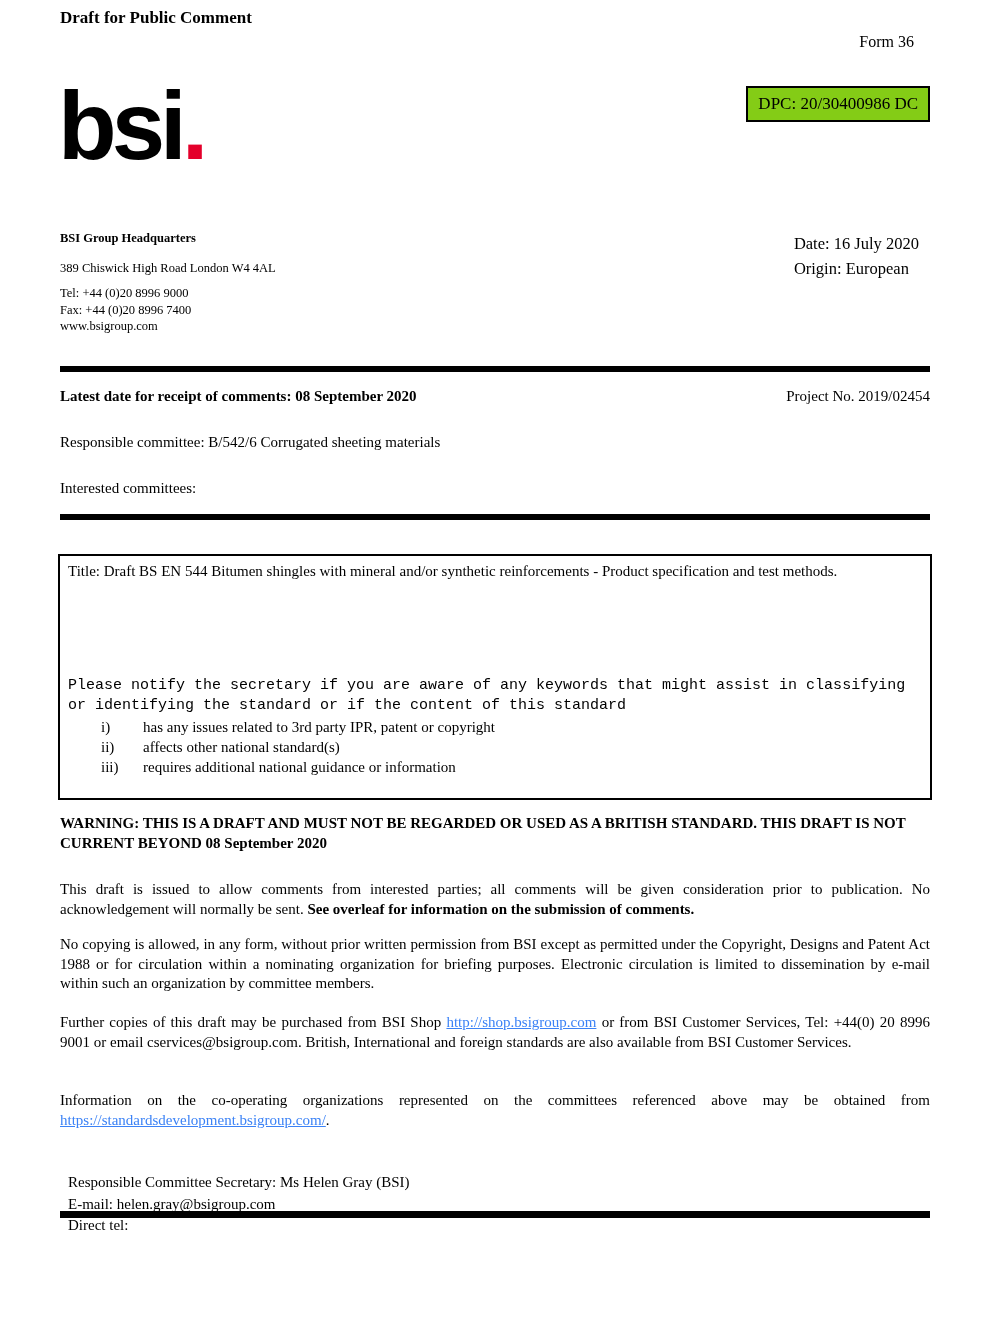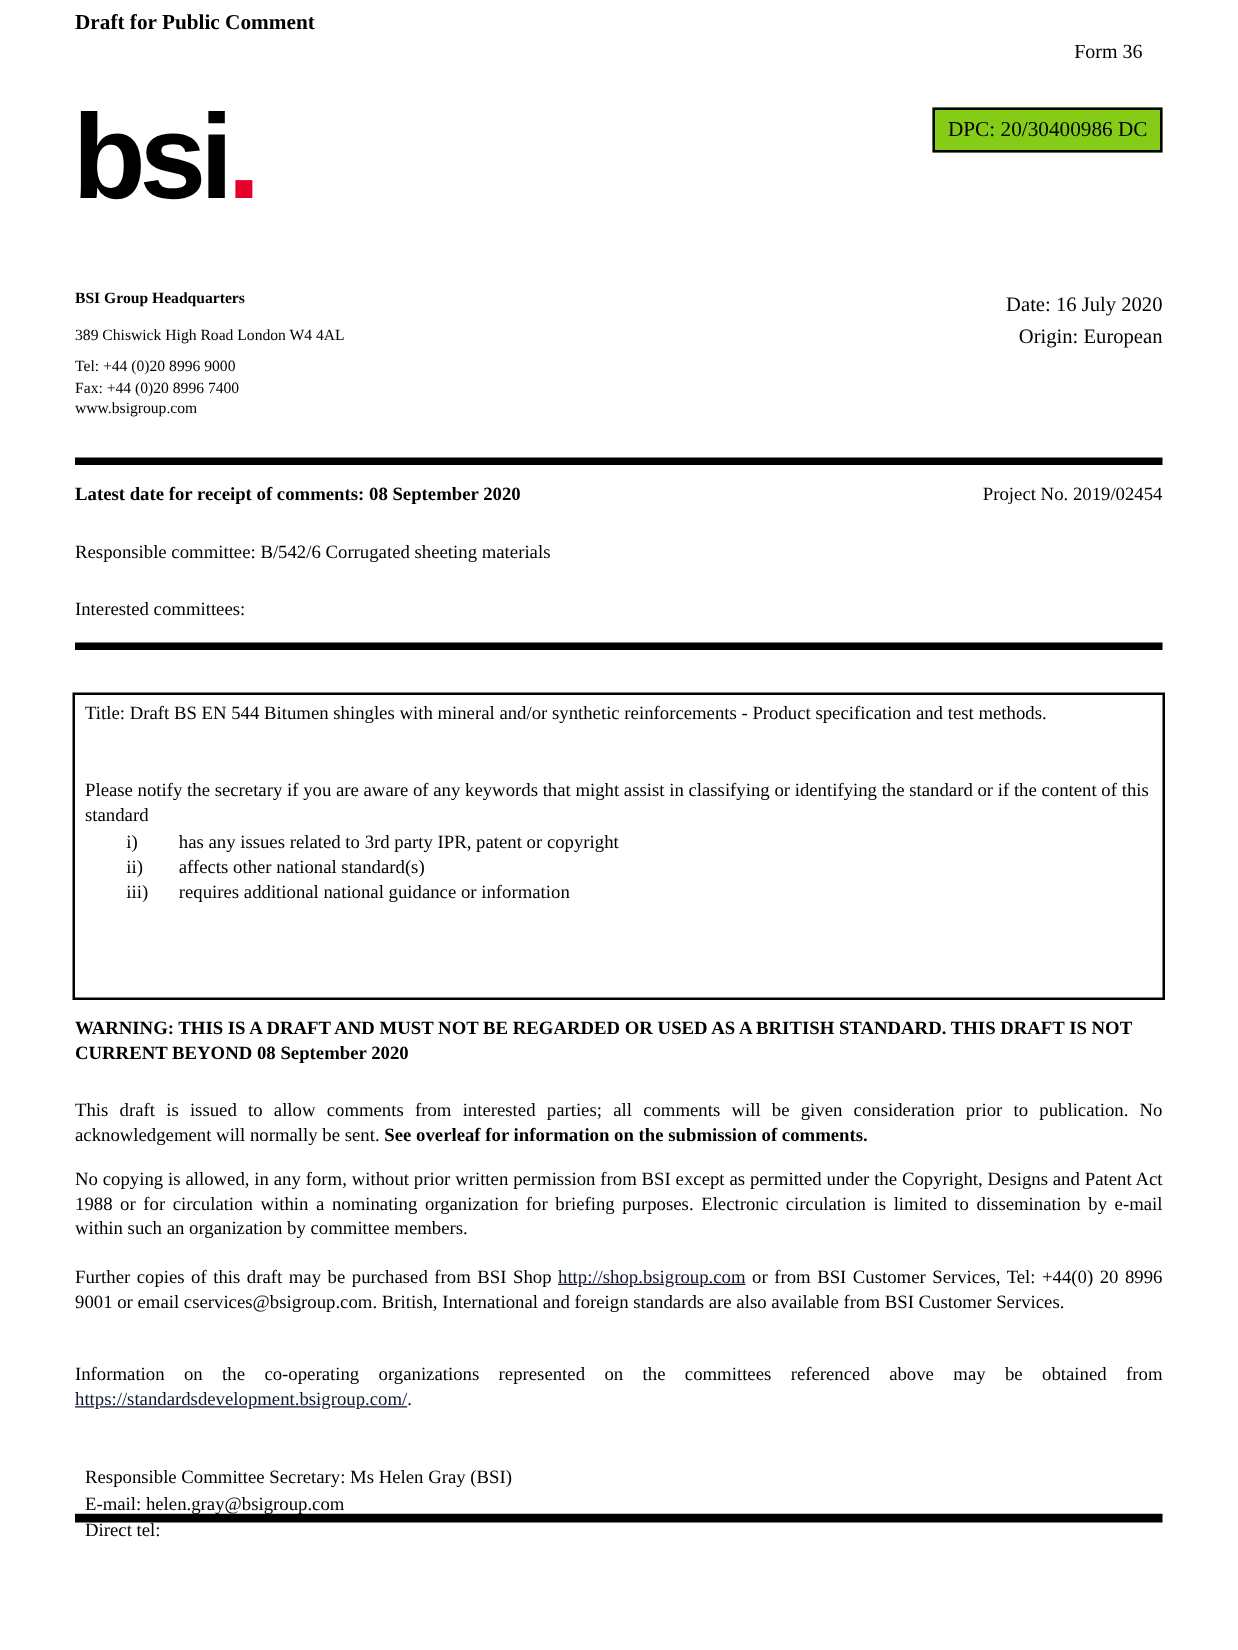--- a/index.html
+++ b/index.html
@@ -33,59 +33,59 @@
     letter-spacing: -5px;
     line-height: 1.05;
     color: #000;
   }
   .logo .dot { color: #e4002b; }
 
   .address { left: 60px; top: 230px; font-size: 12.5px; line-height: 16.5px; }
   .address .addr-title { font-weight: bold; margin-bottom: 13px; }
   .address .addr-line1 { margin-bottom: 9px; }
 
-  .meta { right: 60px; top: 231px; text-align: right; font-size: 16.5px; line-height: 25px; font-family: Liberation Serif, serif; }
+  .meta { right: 71px; top: 231px; font-size: 16.5px; line-height: 25px; font-family: Liberation Serif, serif; }
 
   .rule { left: 60px; width: 870px; background: #000; }
   .rule1 { top: 366px; height: 6px; }
   .rule2 { top: 514px; height: 6px; }
   .rule3 { top: 1211px; height: 7px; }
 
   .latest-date { left: 60px; top: 388px; font-size: 15px; font-weight: bold; }
   .project-no { right: 60px; top: 388px; font-size: 15px; margin-left: 20px; }
   .responsible { left: 60px; top: 434px; font-size: 15px; }
   .interested { left: 60px; top: 480px; font-size: 15px; }
 
   .title-box {
     left: 58px; top: 554px;
     width: 874px; height: 246px;
     box-sizing: border-box;
     border: 2px solid #000;
     padding: 5px 1px 0 8px;
     font-size: 15px;
     line-height: 20px;
   }
-  .tb-notify { margin-top: 42px; }
+  .tb-notify { margin-top: 95px; font-family: Liberation Mono, monospace; }
   .tb-list { margin-top: 1px; }
   .tb-row { display: flex; }
   .tb-num { margin-left: 33px; width: 42px; flex: none; }
   .tb-txt { flex: 1; }
 
   .para {
     left: 60px; width: 870px;
     font-size: 15px; line-height: 19.5px;
     text-align: justify;
   }
   .warning { top: 814px; font-weight: bold; text-align: left; }
   .p1 { top: 880px; }
   .p2 { top: 935px; }
   .p3 { top: 1013px; }
   .p4 { top: 1091px; }
   .bold { font-weight: bold; }
-  a.doc-link { color: #0f172a; text-decoration: underline; cursor: pointer; }
+  a.doc-link { color: #3b82f6; text-decoration: underline; cursor: pointer; }
 
   .footer { left: 68px; top: 1172px; font-size: 15px; line-height: 21.5px; }
 </style>
 </head>
 <body>
 
 <div class="page">
 
   <div class="abs draft-label">Draft for Public Comment</div>
   <div class="abs form36">Form 36</div>

